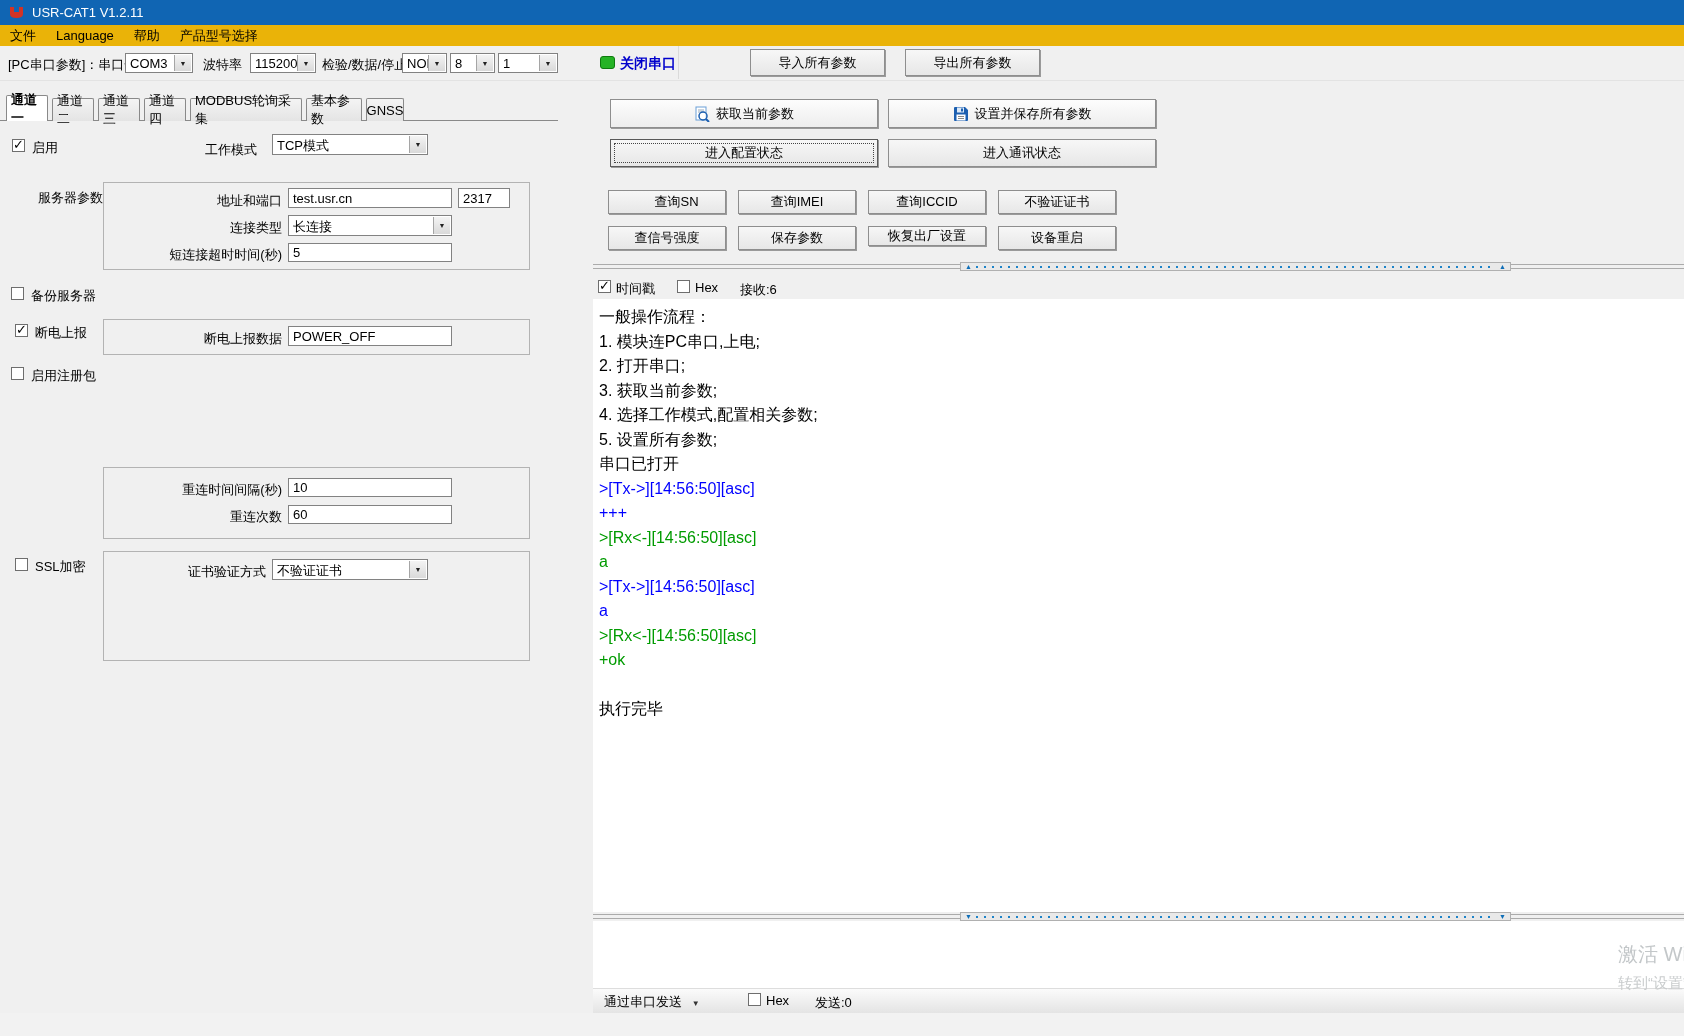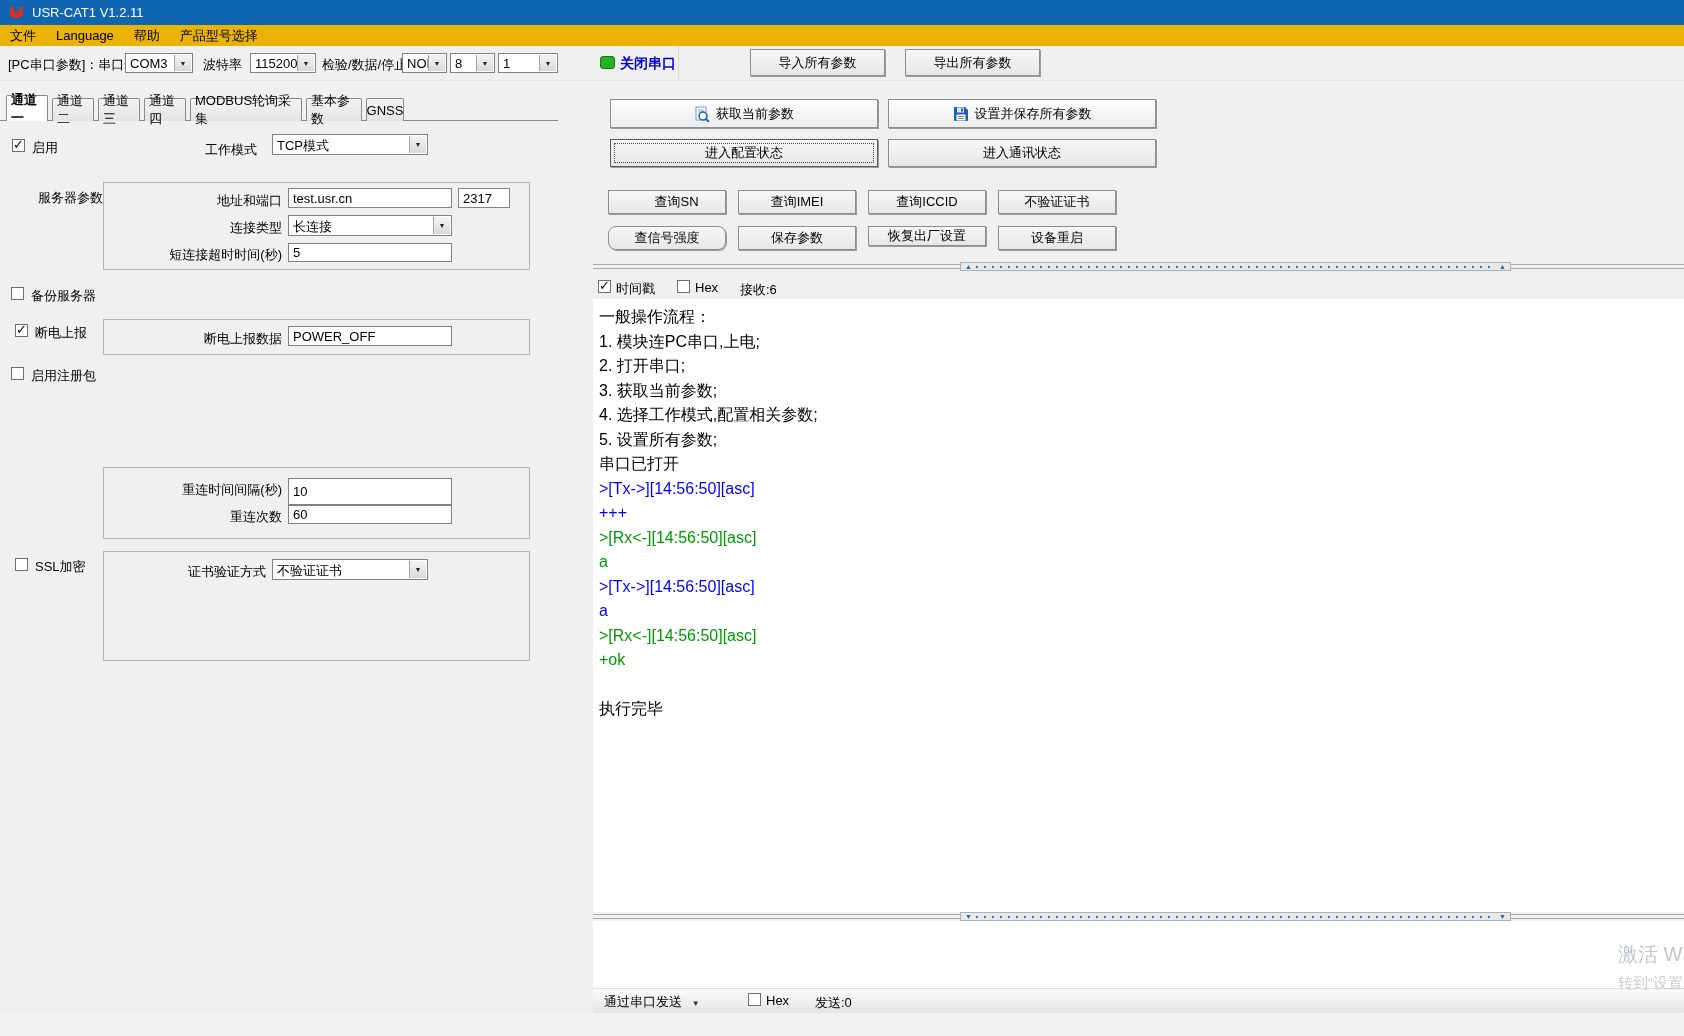--- a/index.html
+++ b/index.html
@@ -151,21 +151,21 @@
   <span class="lbl" style="left:35px;top:324px;">断电上报</span>
   <div class="groupbox" style="left:103px;top:319px;width:427px;height:36px;"></div>
   <span class="lbl r" style="left:150px;top:330px;width:132px;">断电上报数据</span>
   <div class="input" style="left:288px;top:326px;width:164px;height:20px;">POWER_OFF</div>
 
   <span class="cb" style="left:11px;top:367px;"></span>
   <span class="lbl" style="left:31px;top:367px;">启用注册包</span>
 
   <div class="groupbox" style="left:103px;top:467px;width:427px;height:72px;"></div>
   <span class="lbl r" style="left:150px;top:481px;width:132px;">重连时间间隔(秒)</span>
-  <div class="input" style="left:288px;top:478px;width:164px;height:27px;">10</div>
+  <div class="input" style="left:288px;top:478px;width:164px;height:19px;">10</div>
   <span class="lbl r" style="left:150px;top:508px;width:132px;">重连次数</span>
   <div class="input" style="left:288px;top:505px;width:164px;height:19px;">60</div>
 
   <span class="cb" style="left:15px;top:558px;"></span>
   <span class="lbl" style="left:35px;top:558px;">SSL加密</span>
   <div class="groupbox" style="left:103px;top:551px;width:427px;height:110px;"></div>
   <span class="lbl r" style="left:134px;top:563px;width:132px;">证书验证方式</span>
   <div class="combo" style="left:272px;top:559px;width:156px;height:21px;">
     <span class="val">不验证证书</span>
     <span class="arrow">▼</span>
@@ -200,21 +200,21 @@
     <span>进入配置状态</span>
   </div>
   <div class="btn" style="left:888px;top:139px;width:268px;height:28px;">
     <span>进入通讯状态</span>
   </div>
 
   <div class="btn" style="left:608px;top:190px;width:118px;height:24px;padding-left:19px;">查询SN</div>
   <div class="btn" style="left:738px;top:190px;width:118px;height:24px;">查询IMEI</div>
   <div class="btn" style="left:868px;top:190px;width:118px;height:24px;">查询ICCID</div>
   <div class="btn" style="left:998px;top:190px;width:118px;height:24px;">不验证证书</div>
-  <div class="btn" style="left:608px;top:226px;width:118px;height:24px;border-radius:8px;">查信号强度</div>
+  <div class="btn" style="left:608px;top:226px;width:118px;height:24px;">查信号强度</div>
   <div class="btn" style="left:738px;top:226px;width:118px;height:24px;">保存参数</div>
   <div class="btn" style="left:868px;top:226px;width:118px;height:20px;">恢复出厂设置</div>
   <div class="btn" style="left:998px;top:226px;width:118px;height:24px;">设备重启</div>
 
   <div class="splitter" style="top:262px;">
     <div class="line" style="top:2px;"></div>
     <div class="line" style="top:6px;"></div>
     <div class="shandle">
       <span class="tri">▲</span>
       <span class="dots"></span>

